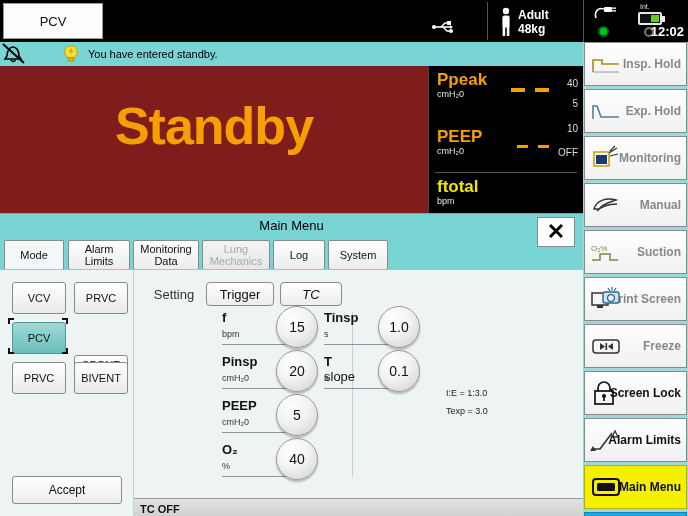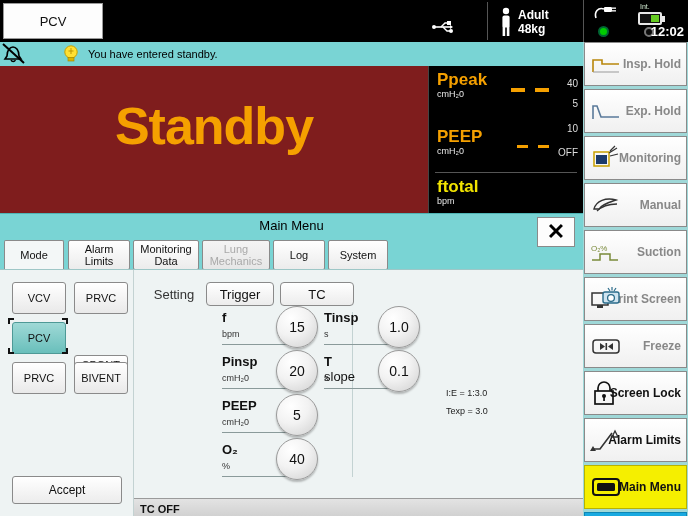--- a/index.html
+++ b/index.html
@@ -429,21 +429,21 @@
 
       <div class="setpane">
 
         <div class="subtabrow">
           <div class="subtab flat" style="left:12px; width:56px;">
             <span>Setting</span>
           </div>
           <div class="subtab btn" style="left:72px; width:68px;">
             <span>Trigger</span>
           </div>
-          <div class="subtab btn" style="left:146px; width:74px;">
+          <div class="subtab btn" style="left:146px; width:62px;font-style:italic;">
             <span>TC</span>
           </div>
         </div>
 
         <div class="params">
 
           <div class="pgroup" style="left:88px; top:8px;">
             <div class="pname">f</div>
             <div class="punit">bpm</div>
             <div class="pline"></div>

